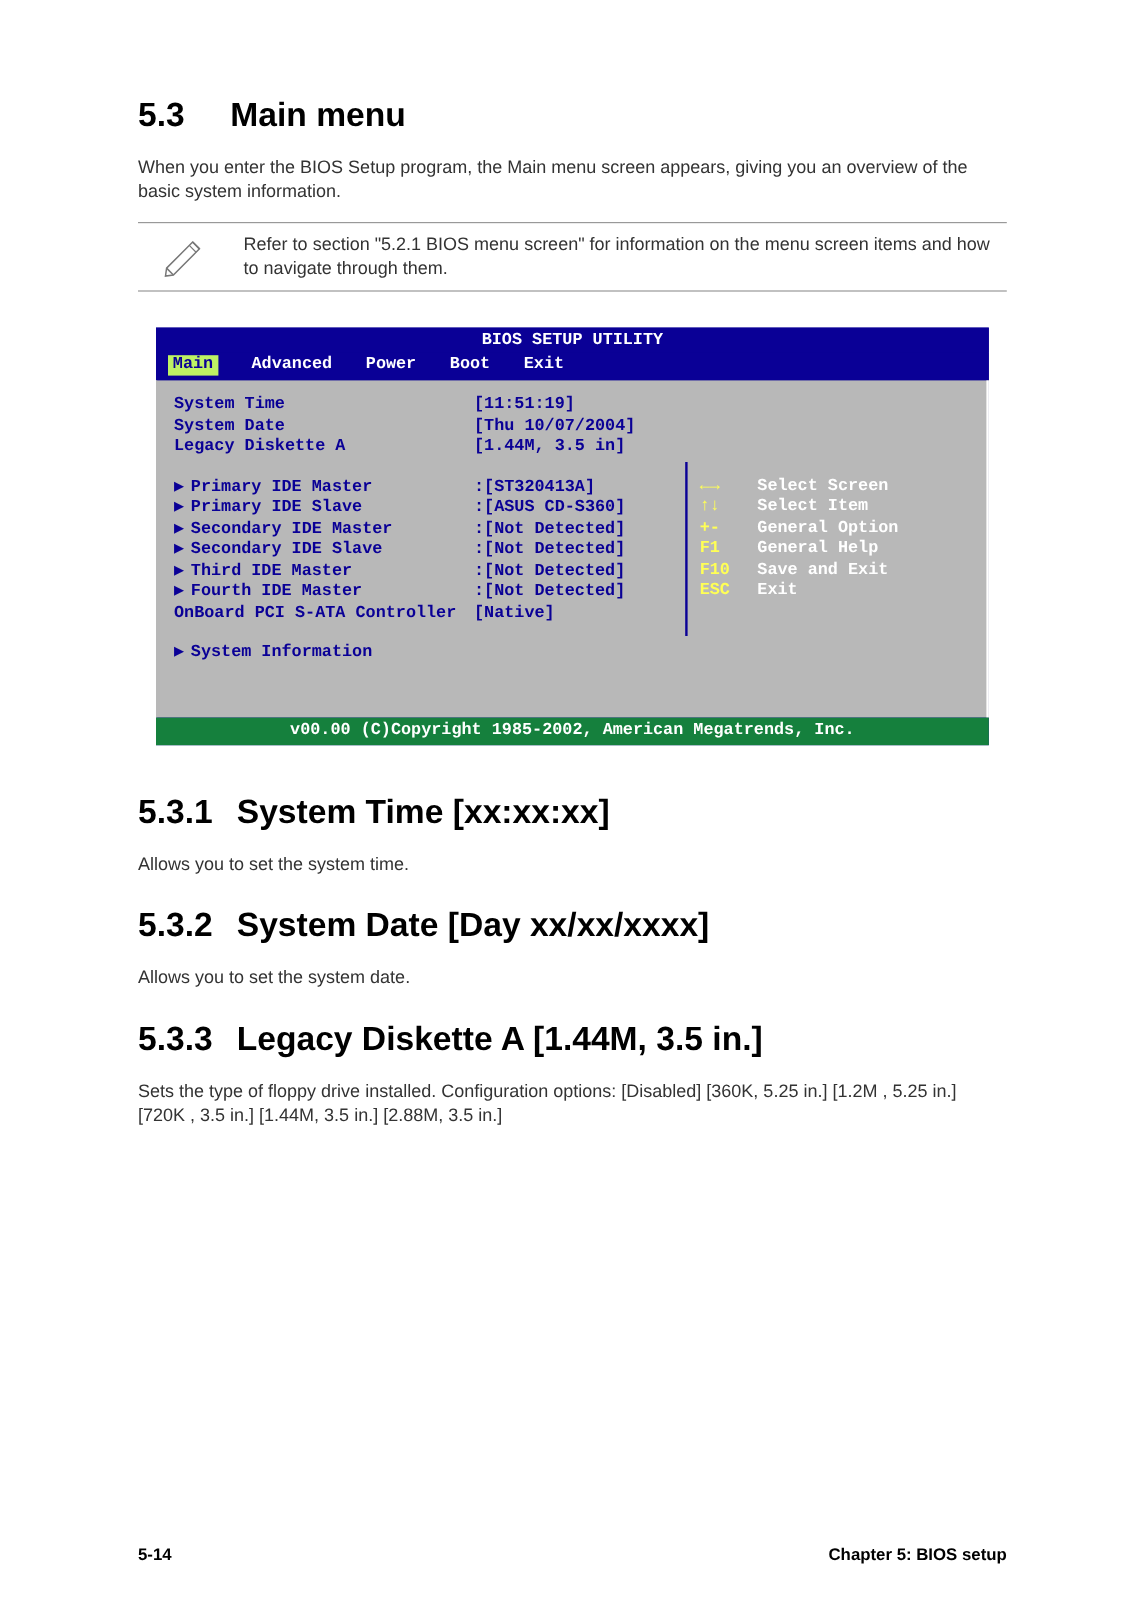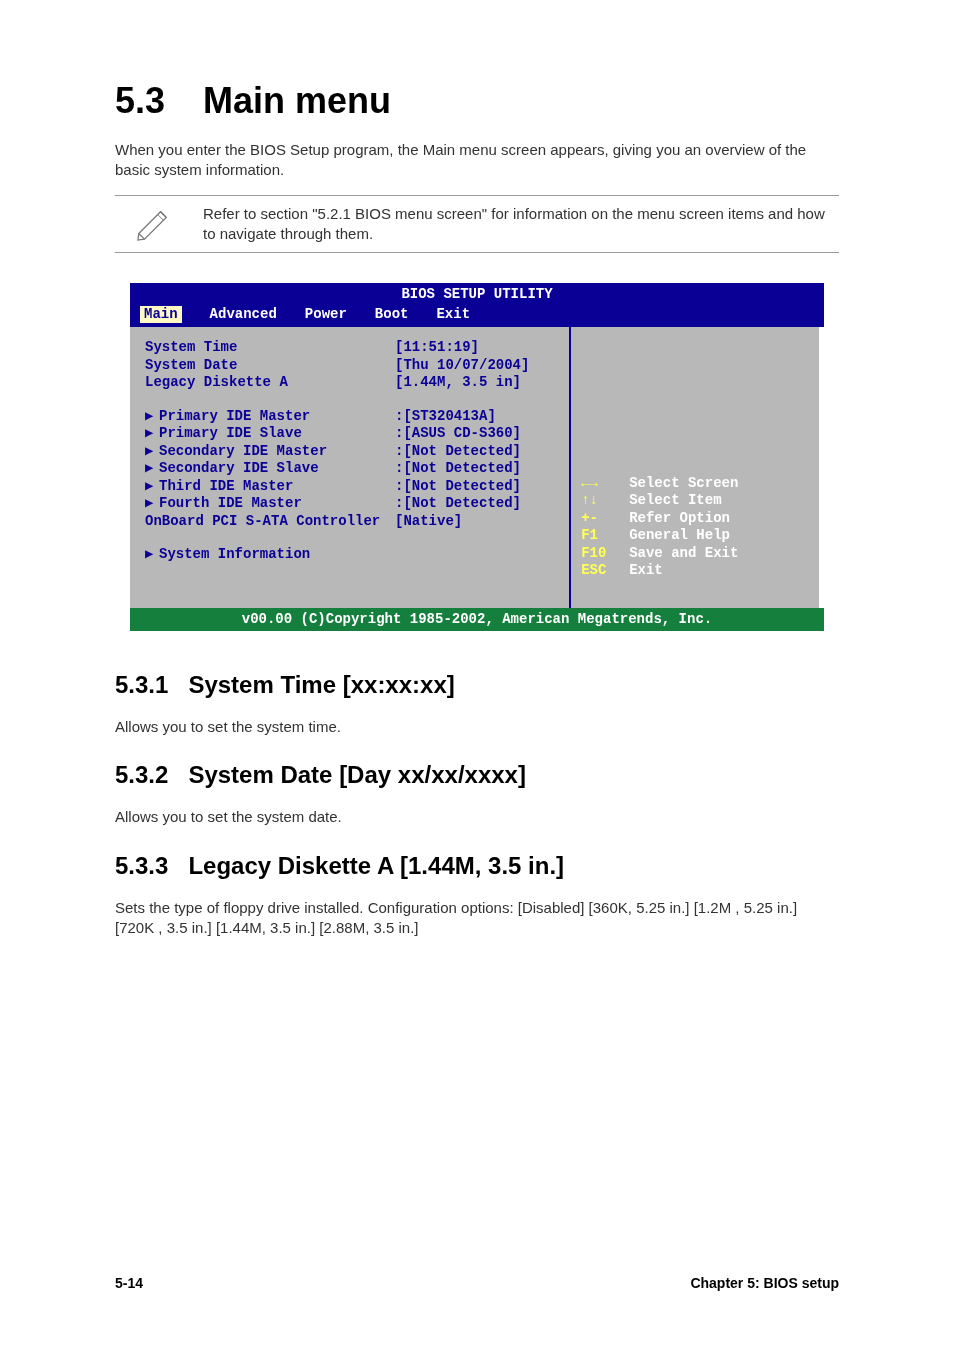--- a/index.html
+++ b/index.html
@@ -11,21 +11,21 @@
       font-family: Arial, Helvetica, sans-serif;
       background: #fff;
       width: 954px;
       margin: 0 auto;
       padding: 80px 115px 50px 115px;
       color: #333;
       position: relative;
       min-height: 1351px;
     }
     h1 {
-      font-size: 36px;
+      font-size: 28px;
       font-weight: bold;
       color: #000;
       margin-bottom: 18px;
     }
     h1 .section-num {
       display: inline-block;
       margin-right: 38px;
     }
     .body-text {
       font-size: 15px;
@@ -78,29 +78,30 @@
       font-family: Liberation Mono, monospace;
     }
     .bios-menu {
       background: #0a0096;
       color: #fff;
       padding: 2px 10px 4px 10px;
       display: flex;
       gap: 28px;
     }
     .bios-menu .selected {
-      background: #fef9c3;
+      background: #bef264;
       color: #0a0096;
       padding: 0 4px;
     }
     .bios-body {
       display: flex;
       background: #b8b8b8;
       border-left: 1px solid #b8b8b8;
-      border-right: 5px solid #ffffff;
+      border-right: 2px solid #ffffff;
+      align-items: center;
     }
     .bios-left {
       flex: 1.8;
       padding: 12px 14px;
       color: #0a0096;
     }
     .bios-row {
       display: flex;
     }
     .bios-label {
@@ -137,35 +138,35 @@
     .help-text {
       color: #fff;
     }
     .bios-footer {
       background: #15803d;
       color: #fff;
       text-align: center;
       padding: 3px 0 3px 0;
     }
     h2 {
-      font-size: 24px;
+      font-size: 28px;
       font-weight: bold;
       color: #000;
       margin-bottom: 10px;
     }
     h2 .sub-num {
       display: inline-block;
       margin-right: 20px;
     }
     .section-block {
       margin-bottom: 24px;
     }
     .page-footer {
       position: absolute;
-      bottom: 60px;
+      bottom: 48px;
       left: 115px;
       right: 115px;
       display: flex;
       justify-content: space-between;
       font-size: 14px;
       font-weight: bold;
       color: #000;
     }
   </style>
 </head>
@@ -244,21 +245,21 @@
       <div class="bios-spacer"></div>
       <div class="bios-row">
         <span class="bios-label"><span class="triangle">▶</span><span>System Information</span></span>
       </div>
       <div class="bios-spacer"></div>
       <div class="bios-spacer"></div>
     </div>
     <div class="bios-right">
       <div class="help-row"><span class="help-key">←→</span><span class="help-text">Select Screen</span></div>
       <div class="help-row"><span class="help-key">↑↓</span><span class="help-text">Select Item</span></div>
-      <div class="help-row"><span class="help-key">+-</span><span class="help-text">Refer Option</span></div>
+      <div class="help-row"><span class="help-key">+-</span><span class="help-text">General Option</span></div>
       <div class="help-row"><span class="help-key">F1</span><span class="help-text">General Help</span></div>
       <div class="help-row"><span class="help-key">F10</span><span class="help-text">Save and Exit</span></div>
       <div class="help-row"><span class="help-key">ESC</span><span class="help-text">Exit</span></div>
       <div class="bios-spacer"></div>
     </div>
   </div>
   <div class="bios-footer">v00.00 (C)Copyright 1985-2002, American Megatrends, Inc.</div>
 </div>
 
 <div class="section-block">

